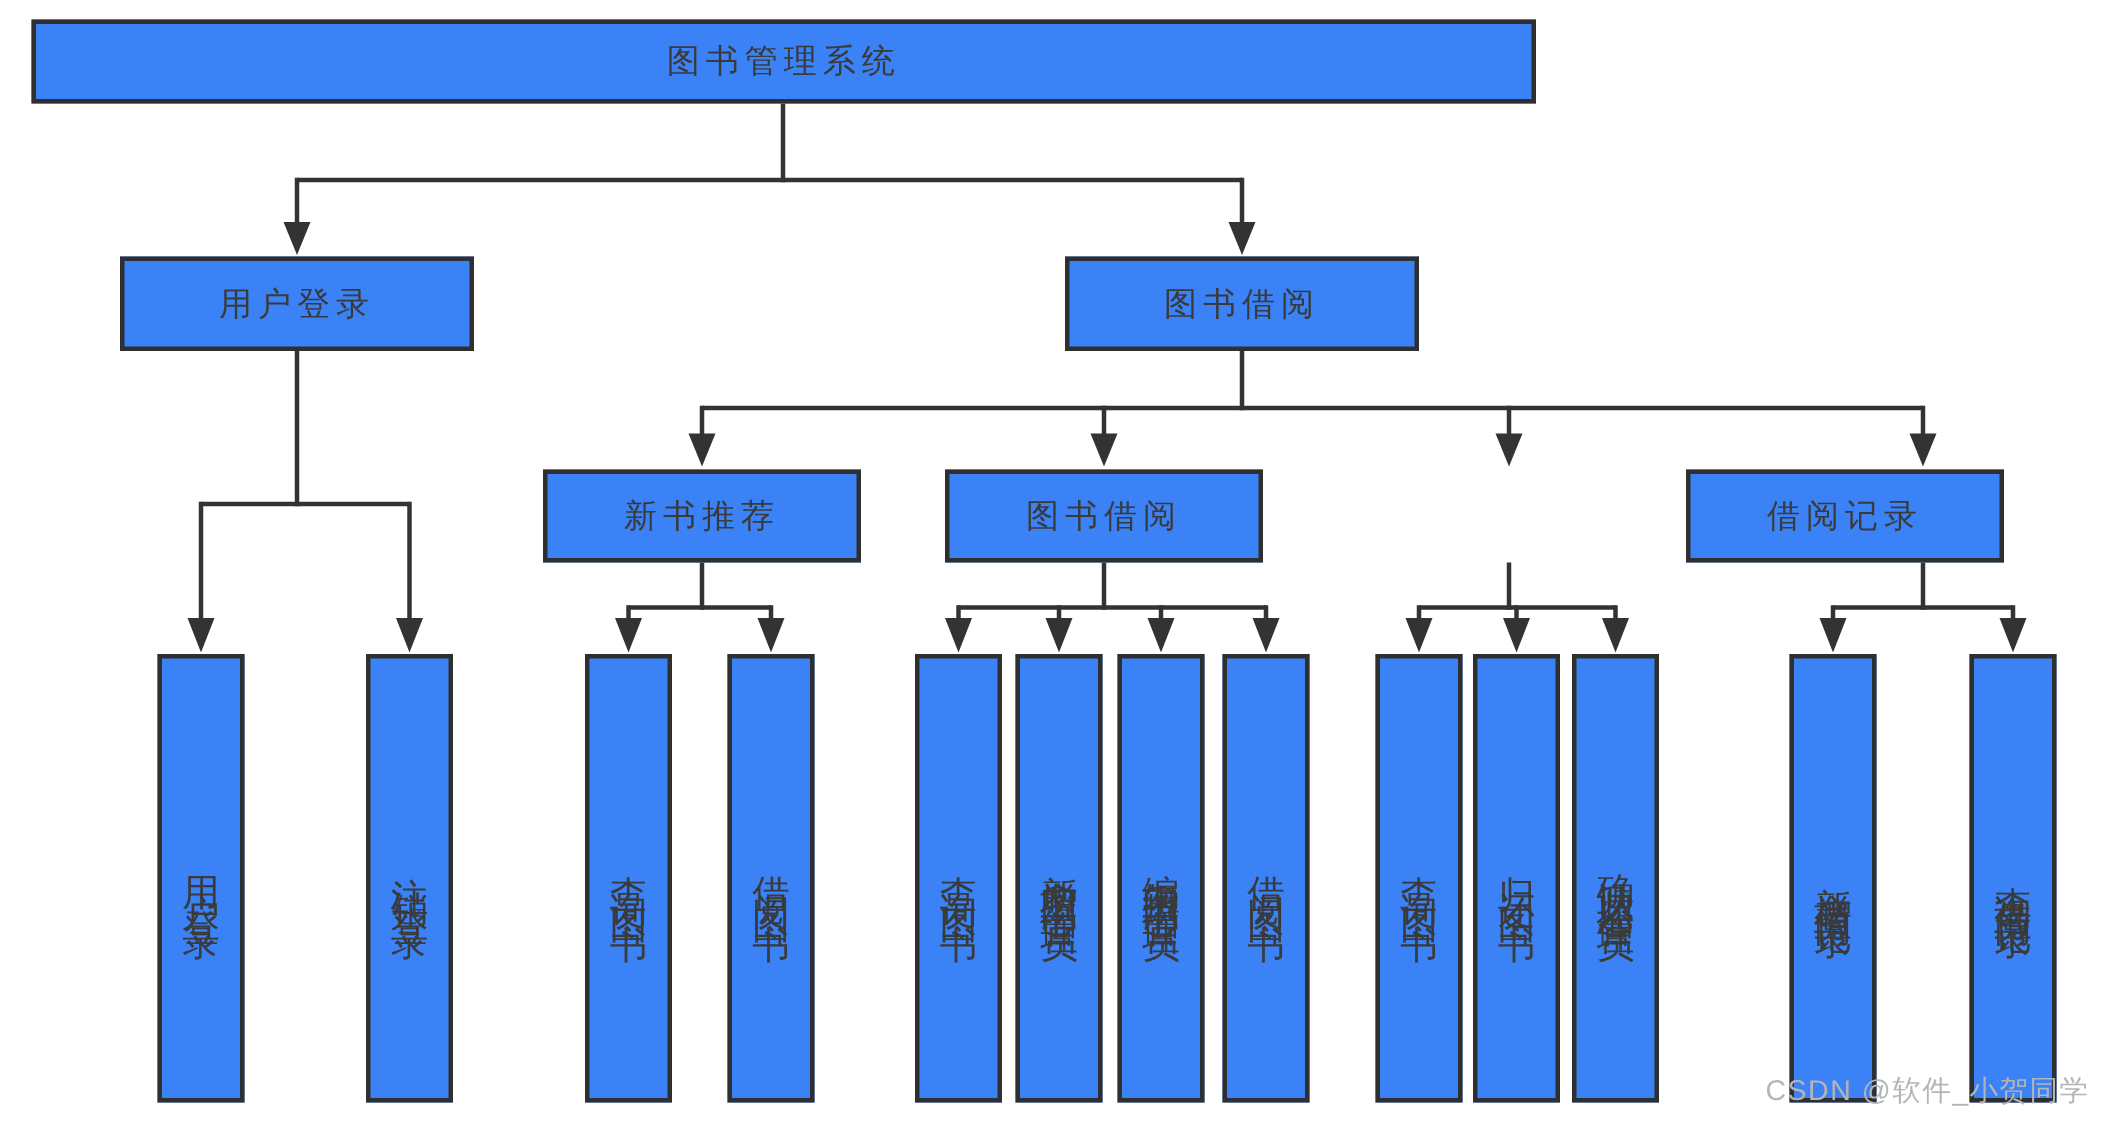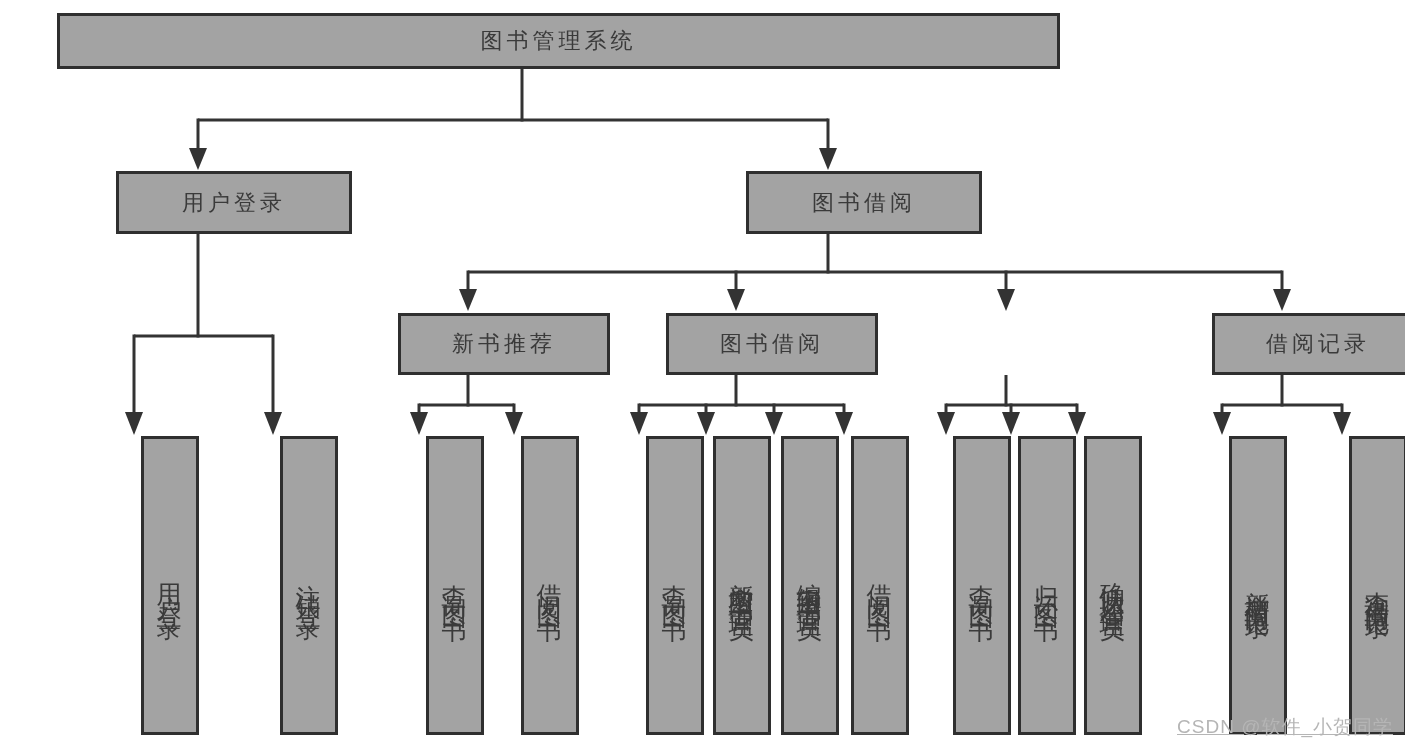--- a/index.html
+++ b/index.html
@@ -20,26 +20,25 @@
     left: 0; top: 0;
     width: 1405px;
     height: 747px;
   }
   .wires line { stroke: #333333; stroke-width: 3; }
   .wires polygon { fill: #333333; }
   .box {
     position: absolute;
     box-sizing: border-box;
     border: 3px solid #2f2f2f;
-    background: #a3a3a3;
+    background: #3b82f6;
     display: flex;
     align-items: center;
     justify-content: center;
     color: #3a3a3a;
-    margin-left: 36px;
   }
   .box.h span {
     font-size: 22px;
     letter-spacing: 4px;
     white-space: nowrap;
     color: #3a3a3a;
   }
   .box.v span {
     writing-mode: vertical-rl;
     font-size: 25px;
@@ -50,21 +49,20 @@
   .v-mid   span { letter-spacing: 5px;  }
   .v-long  span { letter-spacing: 5px;  }
   .watermark {
     position: absolute;
     right: 12px;
     bottom: 7px;
     font-size: 19px;
     letter-spacing: 1px;
     color: #b5b5b5;
     white-space: nowrap;
-    text-decoration: underline;
   }
 </style>
 </head>
 <body>
 
 <div class="canvas">
 
   <svg class="wires" viewBox="0 0 1405 747" xmlns="http://www.w3.org/2000/svg">
 
     <line x1="522" y1="69" x2="522" y2="121.5"></line>
@@ -137,21 +135,21 @@
   <div class="box h" style="left:710px;top:171px;width:236px;height:63px">
     <span>图书借阅</span>
   </div>
 
   <div class="box h" style="left:630px;top:313px;width:212px;height:62px">
     <span>图书借阅</span>
   </div>
   <div class="box h" style="left:362px;top:313px;width:212px;height:62px">
     <span>新书推荐</span>
   </div>
-  <div class="box h" style="left:1176px;top:313px;width:212px;height:62px">
+  <div class="box h" style="left:1124px;top:313px;width:212px;height:62px">
     <span>借阅记录</span>
   </div>
 
   <div class="box v v-short" style="left:105px;top:436px;width:58px;height:299px">
     <span>用户登录</span>
   </div>
   <div class="box v v-short" style="left:244px;top:436px;width:58px;height:299px">
     <span>注销登录</span>
   </div>
 

